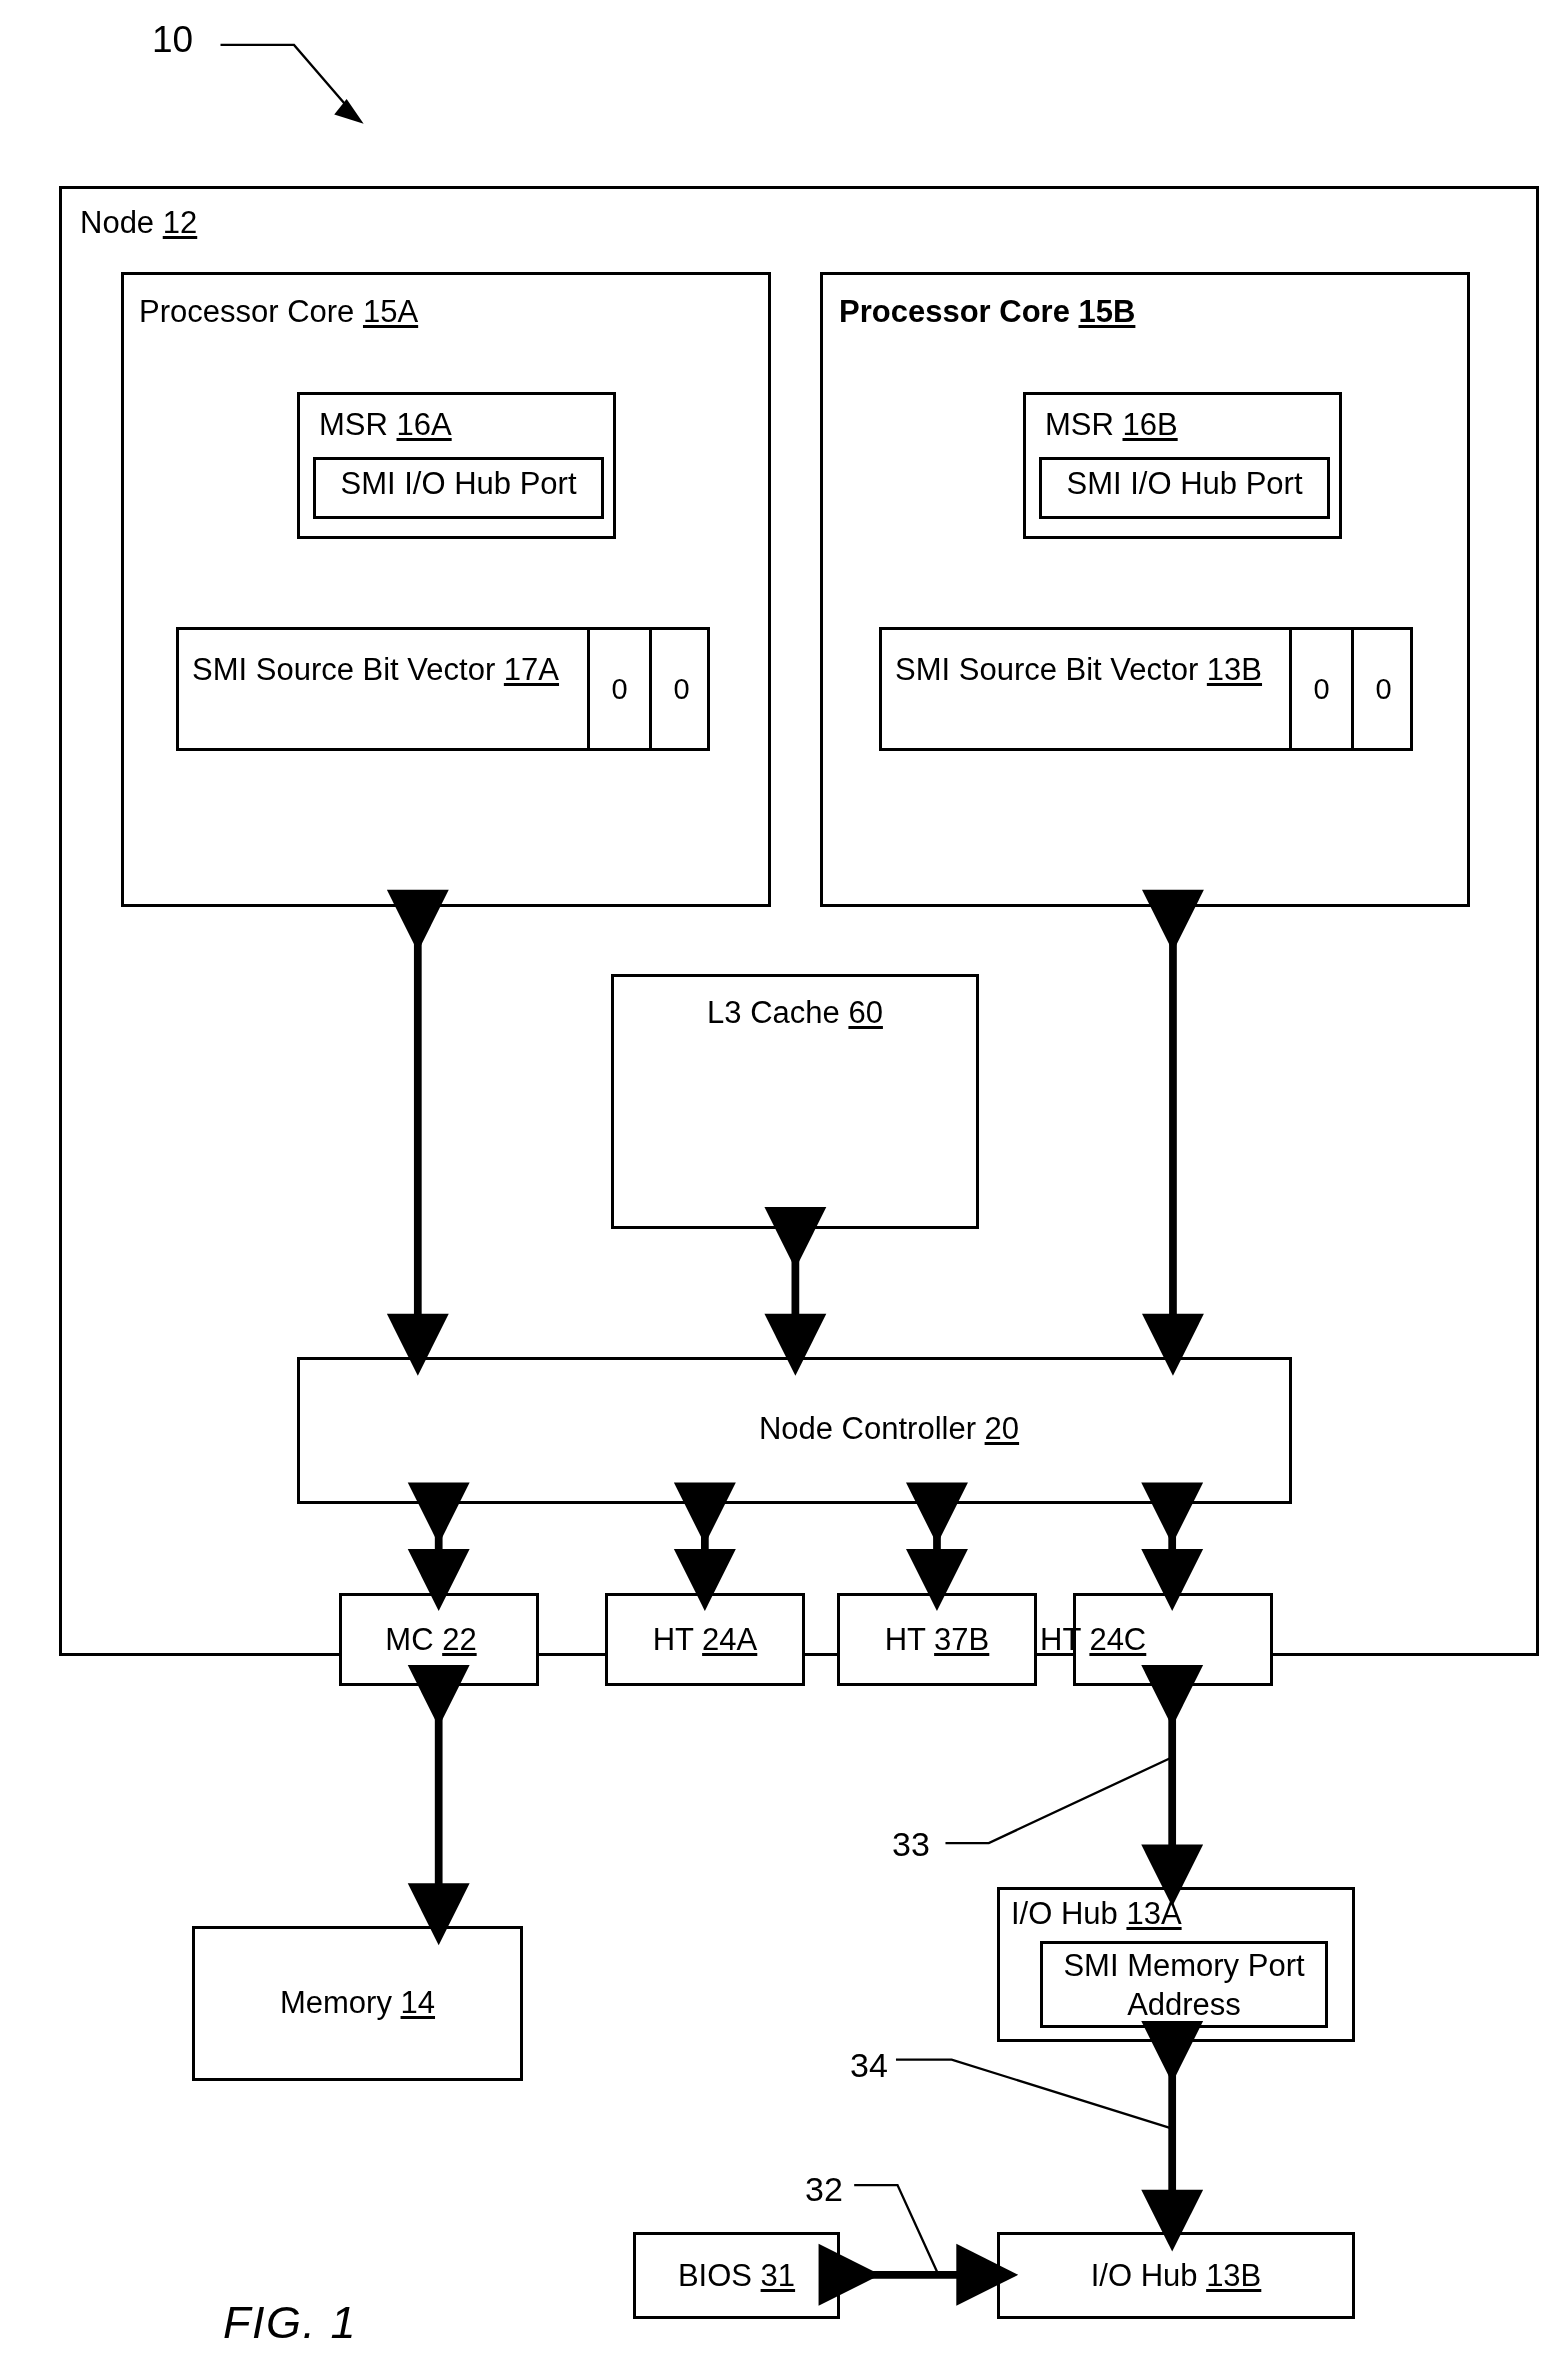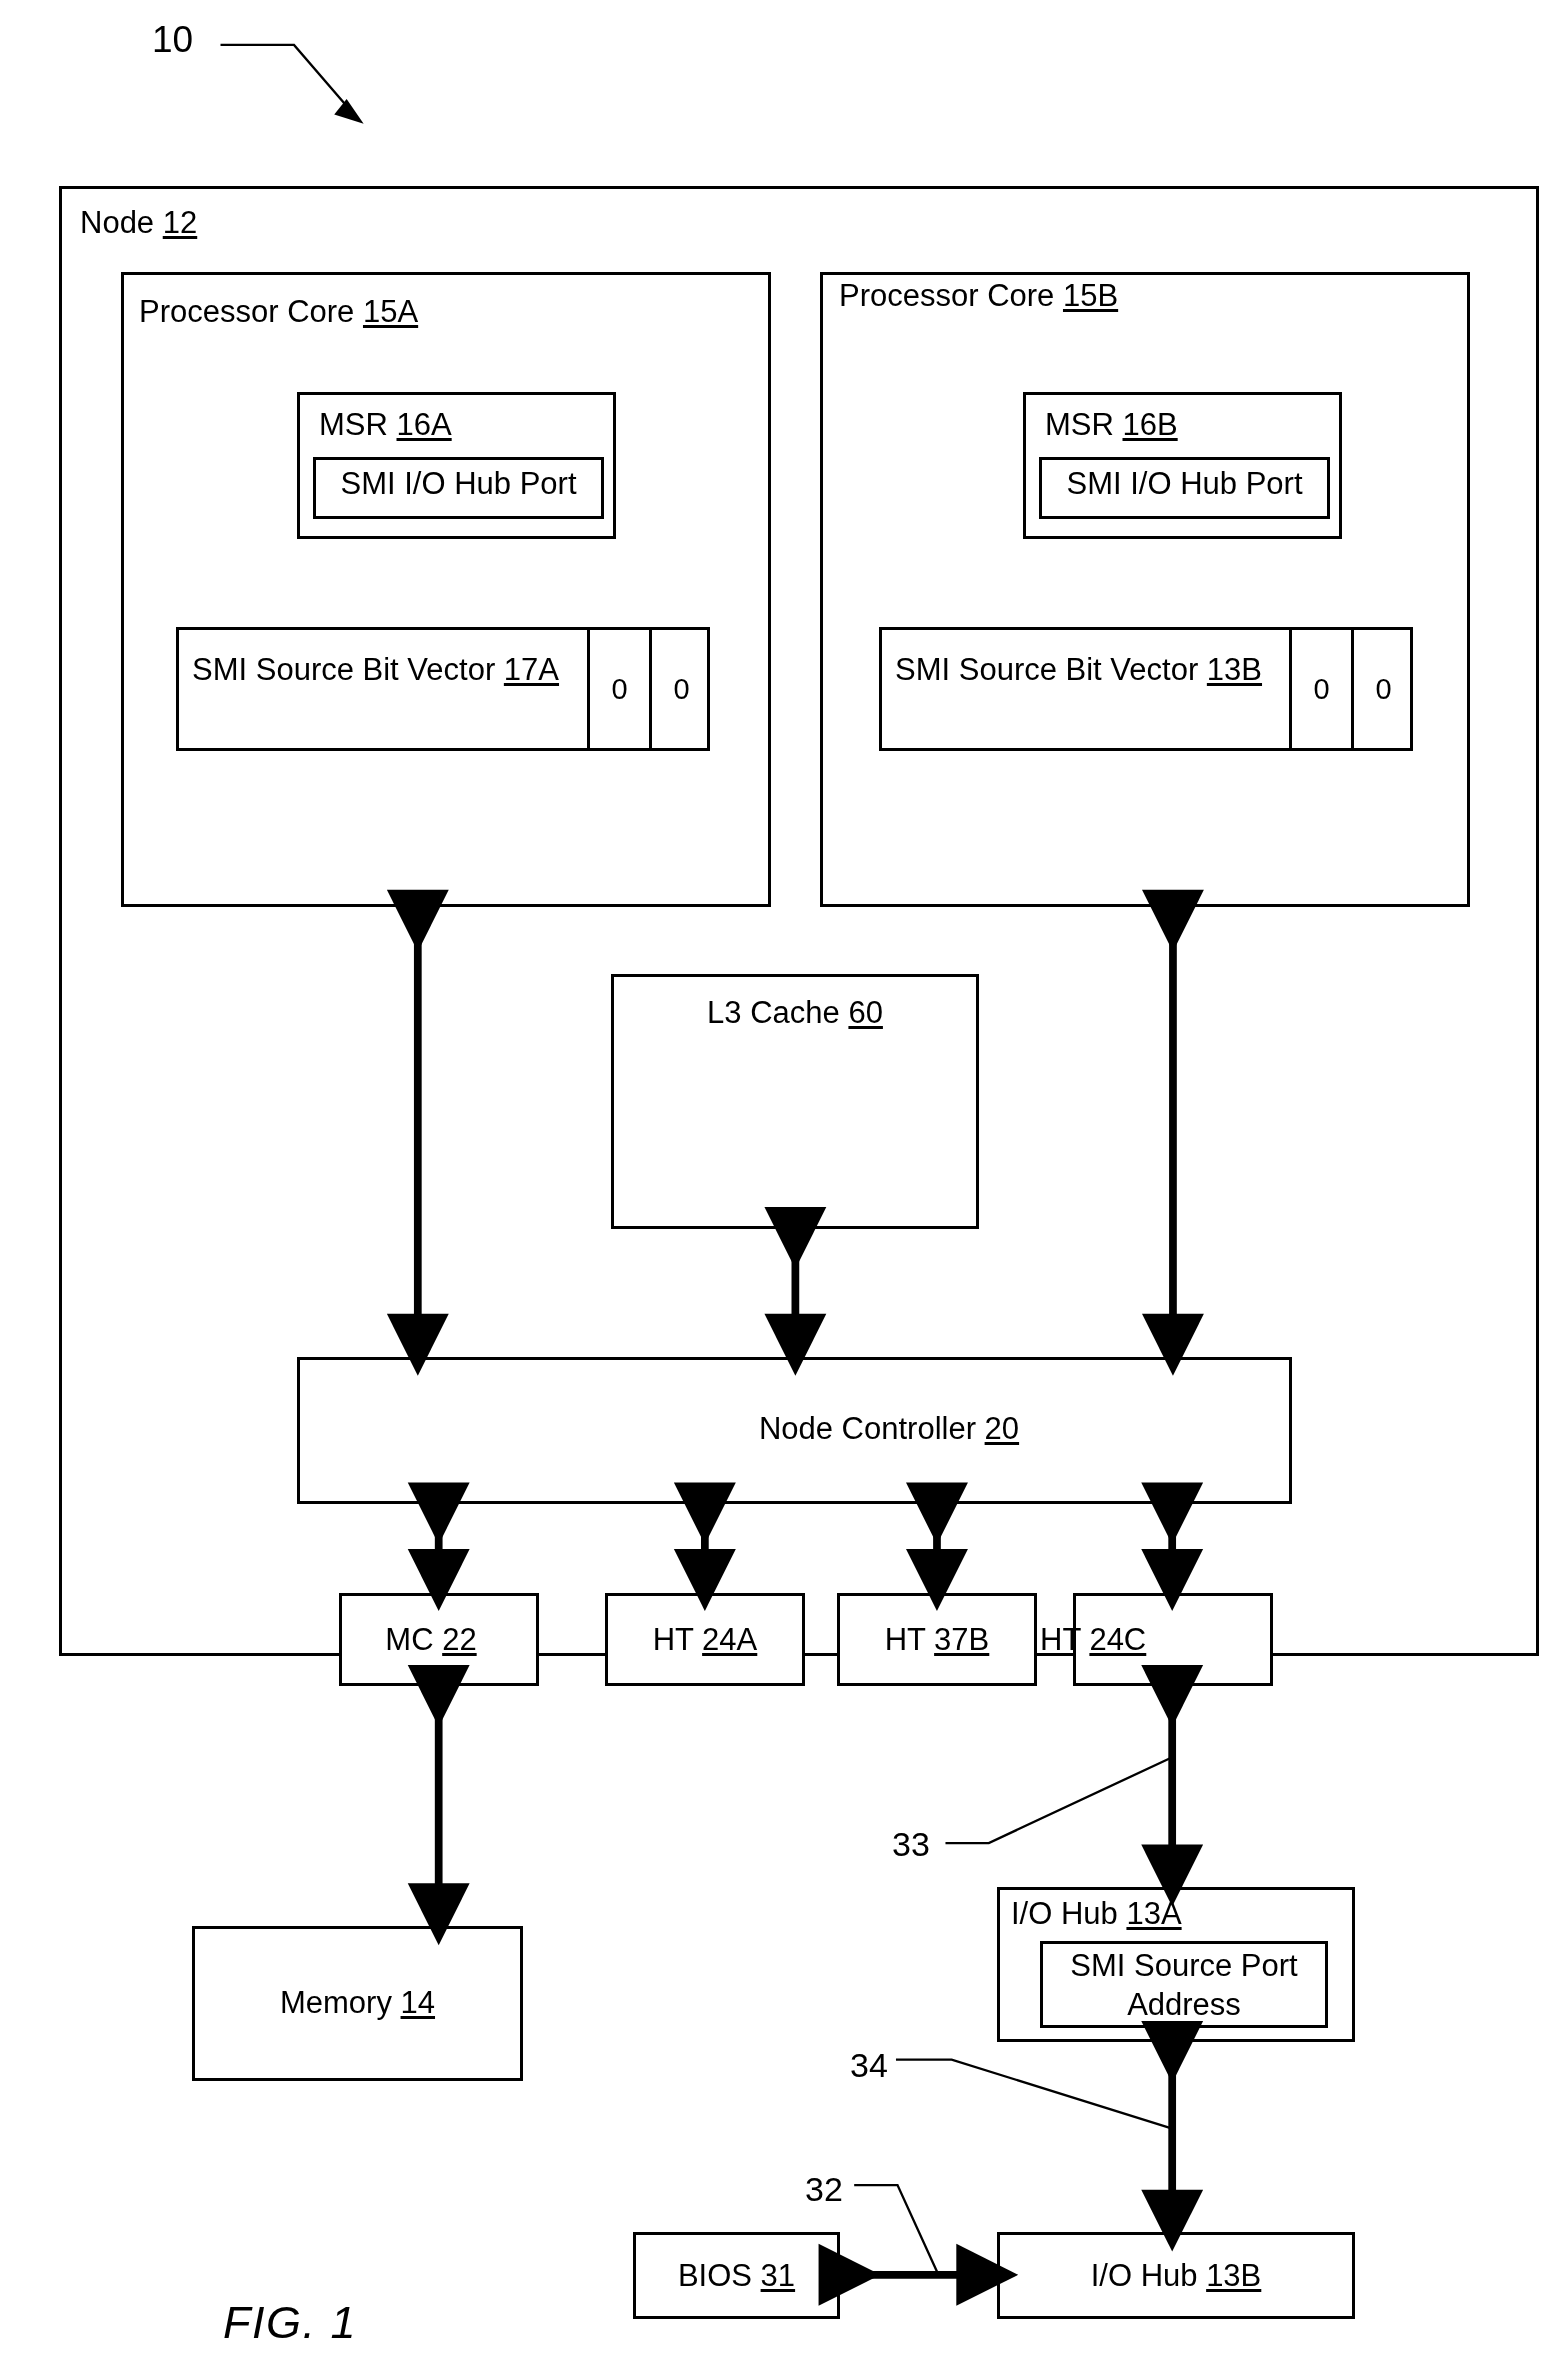--- a/index.html
+++ b/index.html
@@ -86,21 +86,21 @@
   <div class="box" style="left:176px;top:627px;width:534px;height:124px;"></div>
   <div class="lbl" style="left:192px;top:654px;">
     <span>SMI Source Bit Vector </span><u>17A</u>
   </div>
   <div style="position:absolute;left:587px;top:627px;width:124px;height:124px;">
     <div class="bvcell" style="left:0px;width:62px;">0</div>
     <div class="bvcell" style="left:62px;width:62px;">0</div>
   </div>
 
   <div class="box" style="left:820px;top:272px;width:650px;height:635px;"></div>
-  <div class="lbl" style="left:839px;top:280px;">
+  <div class="lbl" style="left:839px;top:296px;font-weight:bold;">
     <span>Processor Core </span><u>15B</u>
   </div>
 
   <div class="box" style="left:1023px;top:392px;width:319px;height:147px;"></div>
   <div class="lbl" style="left:1045px;top:409px;">
     <span>MSR </span><u>16B</u>
   </div>
   <div class="box thin" style="left:1039px;top:457px;width:291px;height:62px;"></div>
   <div class="lbl" style="left:1039px;top:468px;width:291px;text-align:center;">SMI I/O Hub Port</div>
 
@@ -147,21 +147,21 @@
   <div class="lbl" style="left:192px;top:1987px;width:331px;text-align:center;">
     <span>Memory </span><u>14</u>
   </div>
 
   <div class="box" style="left:997px;top:1887px;width:358px;height:155px;"></div>
   <div class="lbl" style="left:1011px;top:1898px;">
     <span>I/O Hub </span><u>13A</u>
   </div>
   <div class="box thin" style="left:1040px;top:1941px;width:288px;height:87px;"></div>
   <div class="lbl" style="left:1040px;top:1947px;width:288px;text-align:center;line-height:1.25;">
-    <span>SMI Source Port</span><br>
+    <span>SMI Memory Port</span><br>
     <span>Address</span>
   </div>
 
   <div class="box" style="left:633px;top:2232px;width:207px;height:87px;"></div>
   <div class="lbl" style="left:633px;top:2260px;width:207px;text-align:center;">
     <span>BIOS </span><u>31</u>
   </div>
 
   <div class="box" style="left:997px;top:2232px;width:358px;height:87px;"></div>
   <div class="lbl" style="left:997px;top:2260px;width:358px;text-align:center;">

